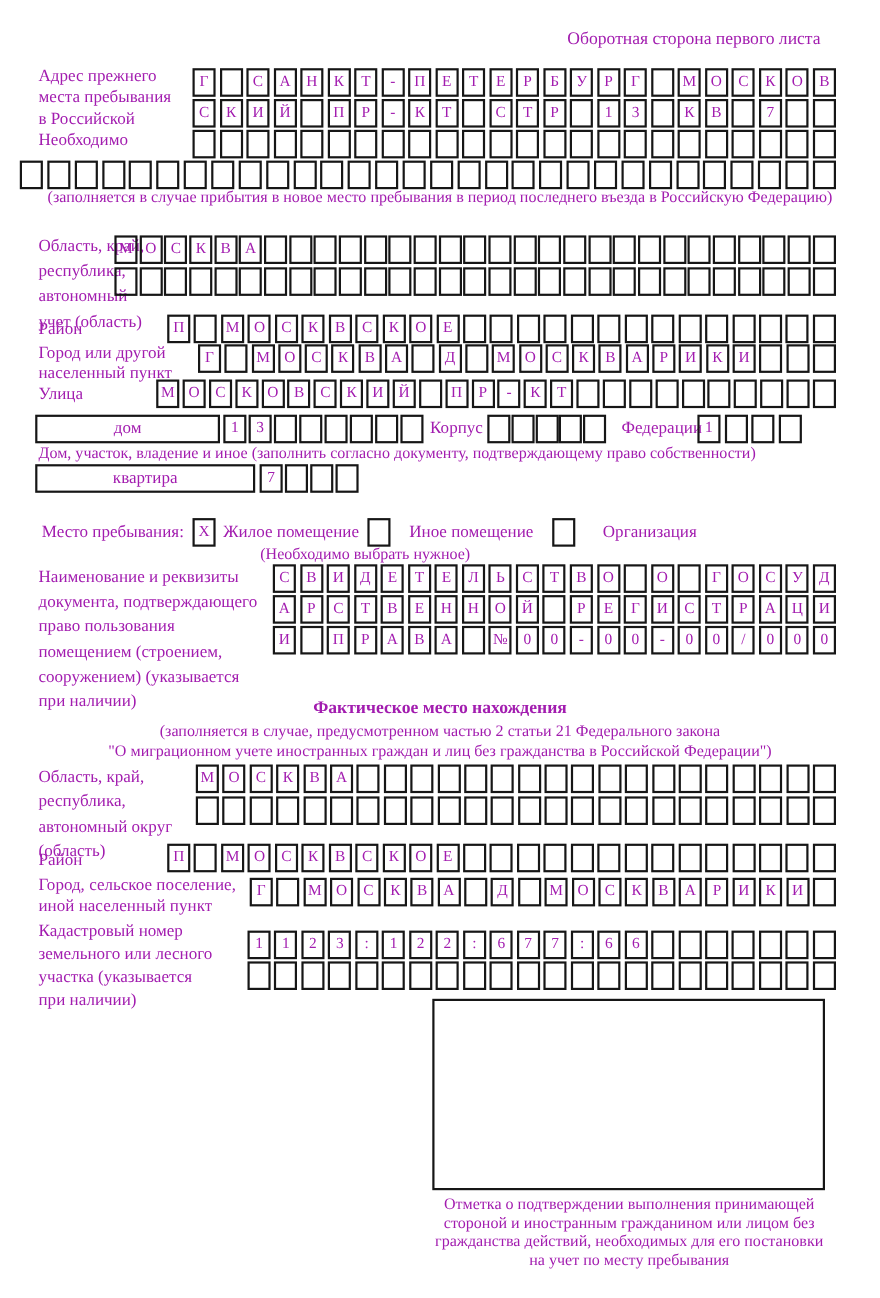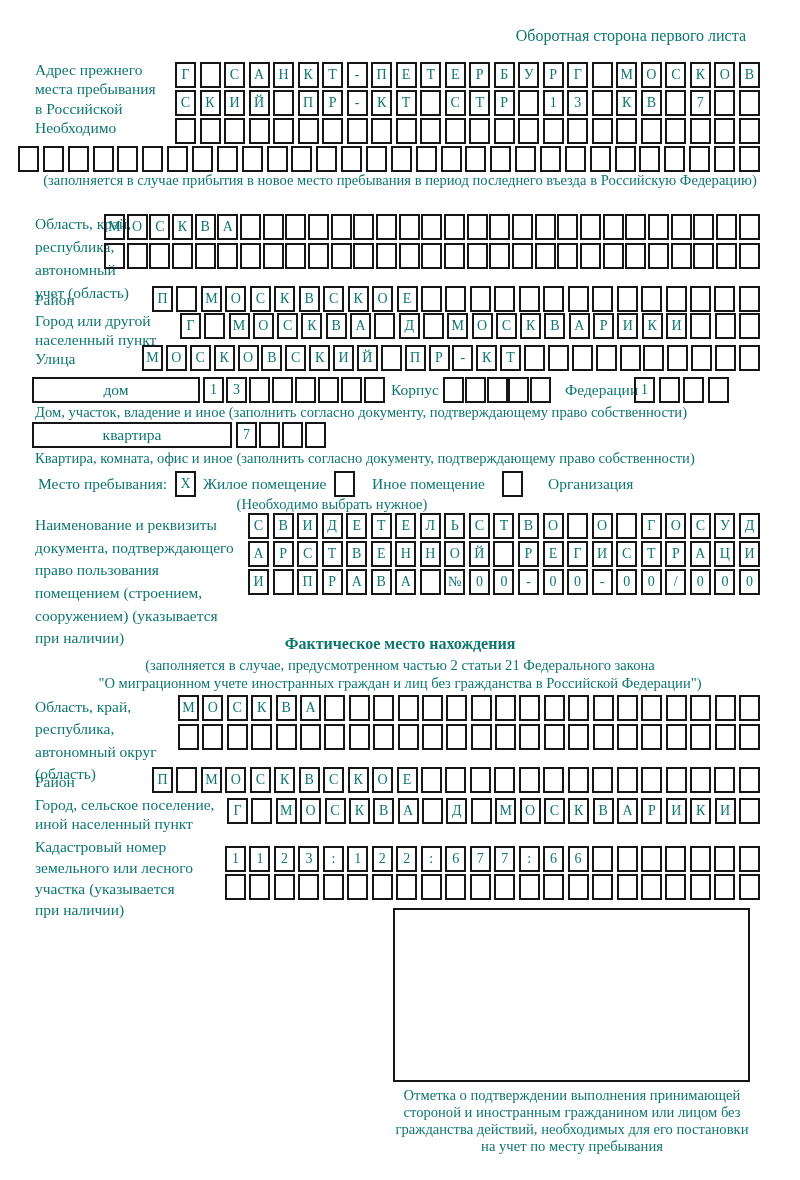--- a/index.html
+++ b/index.html
@@ -1,17 +1,17 @@
 <!DOCTYPE html>
 <html><head>
 <meta charset="utf-8">
 <style>
   html,body{margin:0;padding:0;background:#fff;}
   .page{position:relative;width:800px;height:1180px;background:#fff;
-        font-family:"Liberation Serif","DejaVu Serif",serif;color:#0f766e;overflow:hidden;}
+        font-family:"Liberation Serif","DejaVu Serif",serif;color:#a21caf;overflow:hidden;}
   .lab{position:absolute;font-size:15.5px;white-space:nowrap;line-height:19px;}
   .inlab{position:absolute;height:26px;line-height:26px;font-size:15.5px;white-space:nowrap;}
   .cells{position:absolute;display:flex;justify-content:space-between;height:26px;}
   .cell{flex:none;width:21px;height:26px;box-sizing:border-box;border:2px solid #161616;
         text-align:center;font-size:14px;line-height:22px;font-family:inherit;}
   .widebox{position:absolute;height:26px;box-sizing:border-box;border:2px solid #161616;
         text-align:center;font-size:15.5px;line-height:22px;}
   .note{position:absolute;font-size:14.6px;white-space:nowrap;}
   .center{text-align:center;}
   .title{position:absolute;font-weight:bold;font-size:16.5px;text-align:center;white-space:nowrap;}
@@ -324,21 +324,20 @@
     </div>
   <div class="note" style="top:404px;left:35px">Дом, участок, владение и иное (заполнить согласно документу, подтверждающему право собственности)</div>
 
   <div class="widebox" style="top:422px;left:32px;width:200px">квартира</div>
   <div class="cells" style="top:422px;left:236px;width:90px">
       <div class="cell">7</div>
       <div class="cell"></div>
       <div class="cell"></div>
       <div class="cell"></div>
     </div>
-  <div class="note" style="top:450px;left:35px">Квартира, комната, офис и иное (заполнить согласно документу, подтверждающему право собственности)</div>
 
   <div class="inlab" style="top:471px;left:38px">Место пребывания:</div>
   <div class="cells" style="top:471px;left:175px;width:21px">
       <div class="cell">X</div>
     </div>
   <div class="inlab" style="top:471px;left:203px">Жилое помещение</div>
   <div class="cells" style="top:471px;left:334px;width:21px">
       <div class="cell"></div>
     </div>
   <div class="inlab" style="top:471px;left:372px">Иное помещение</div>

